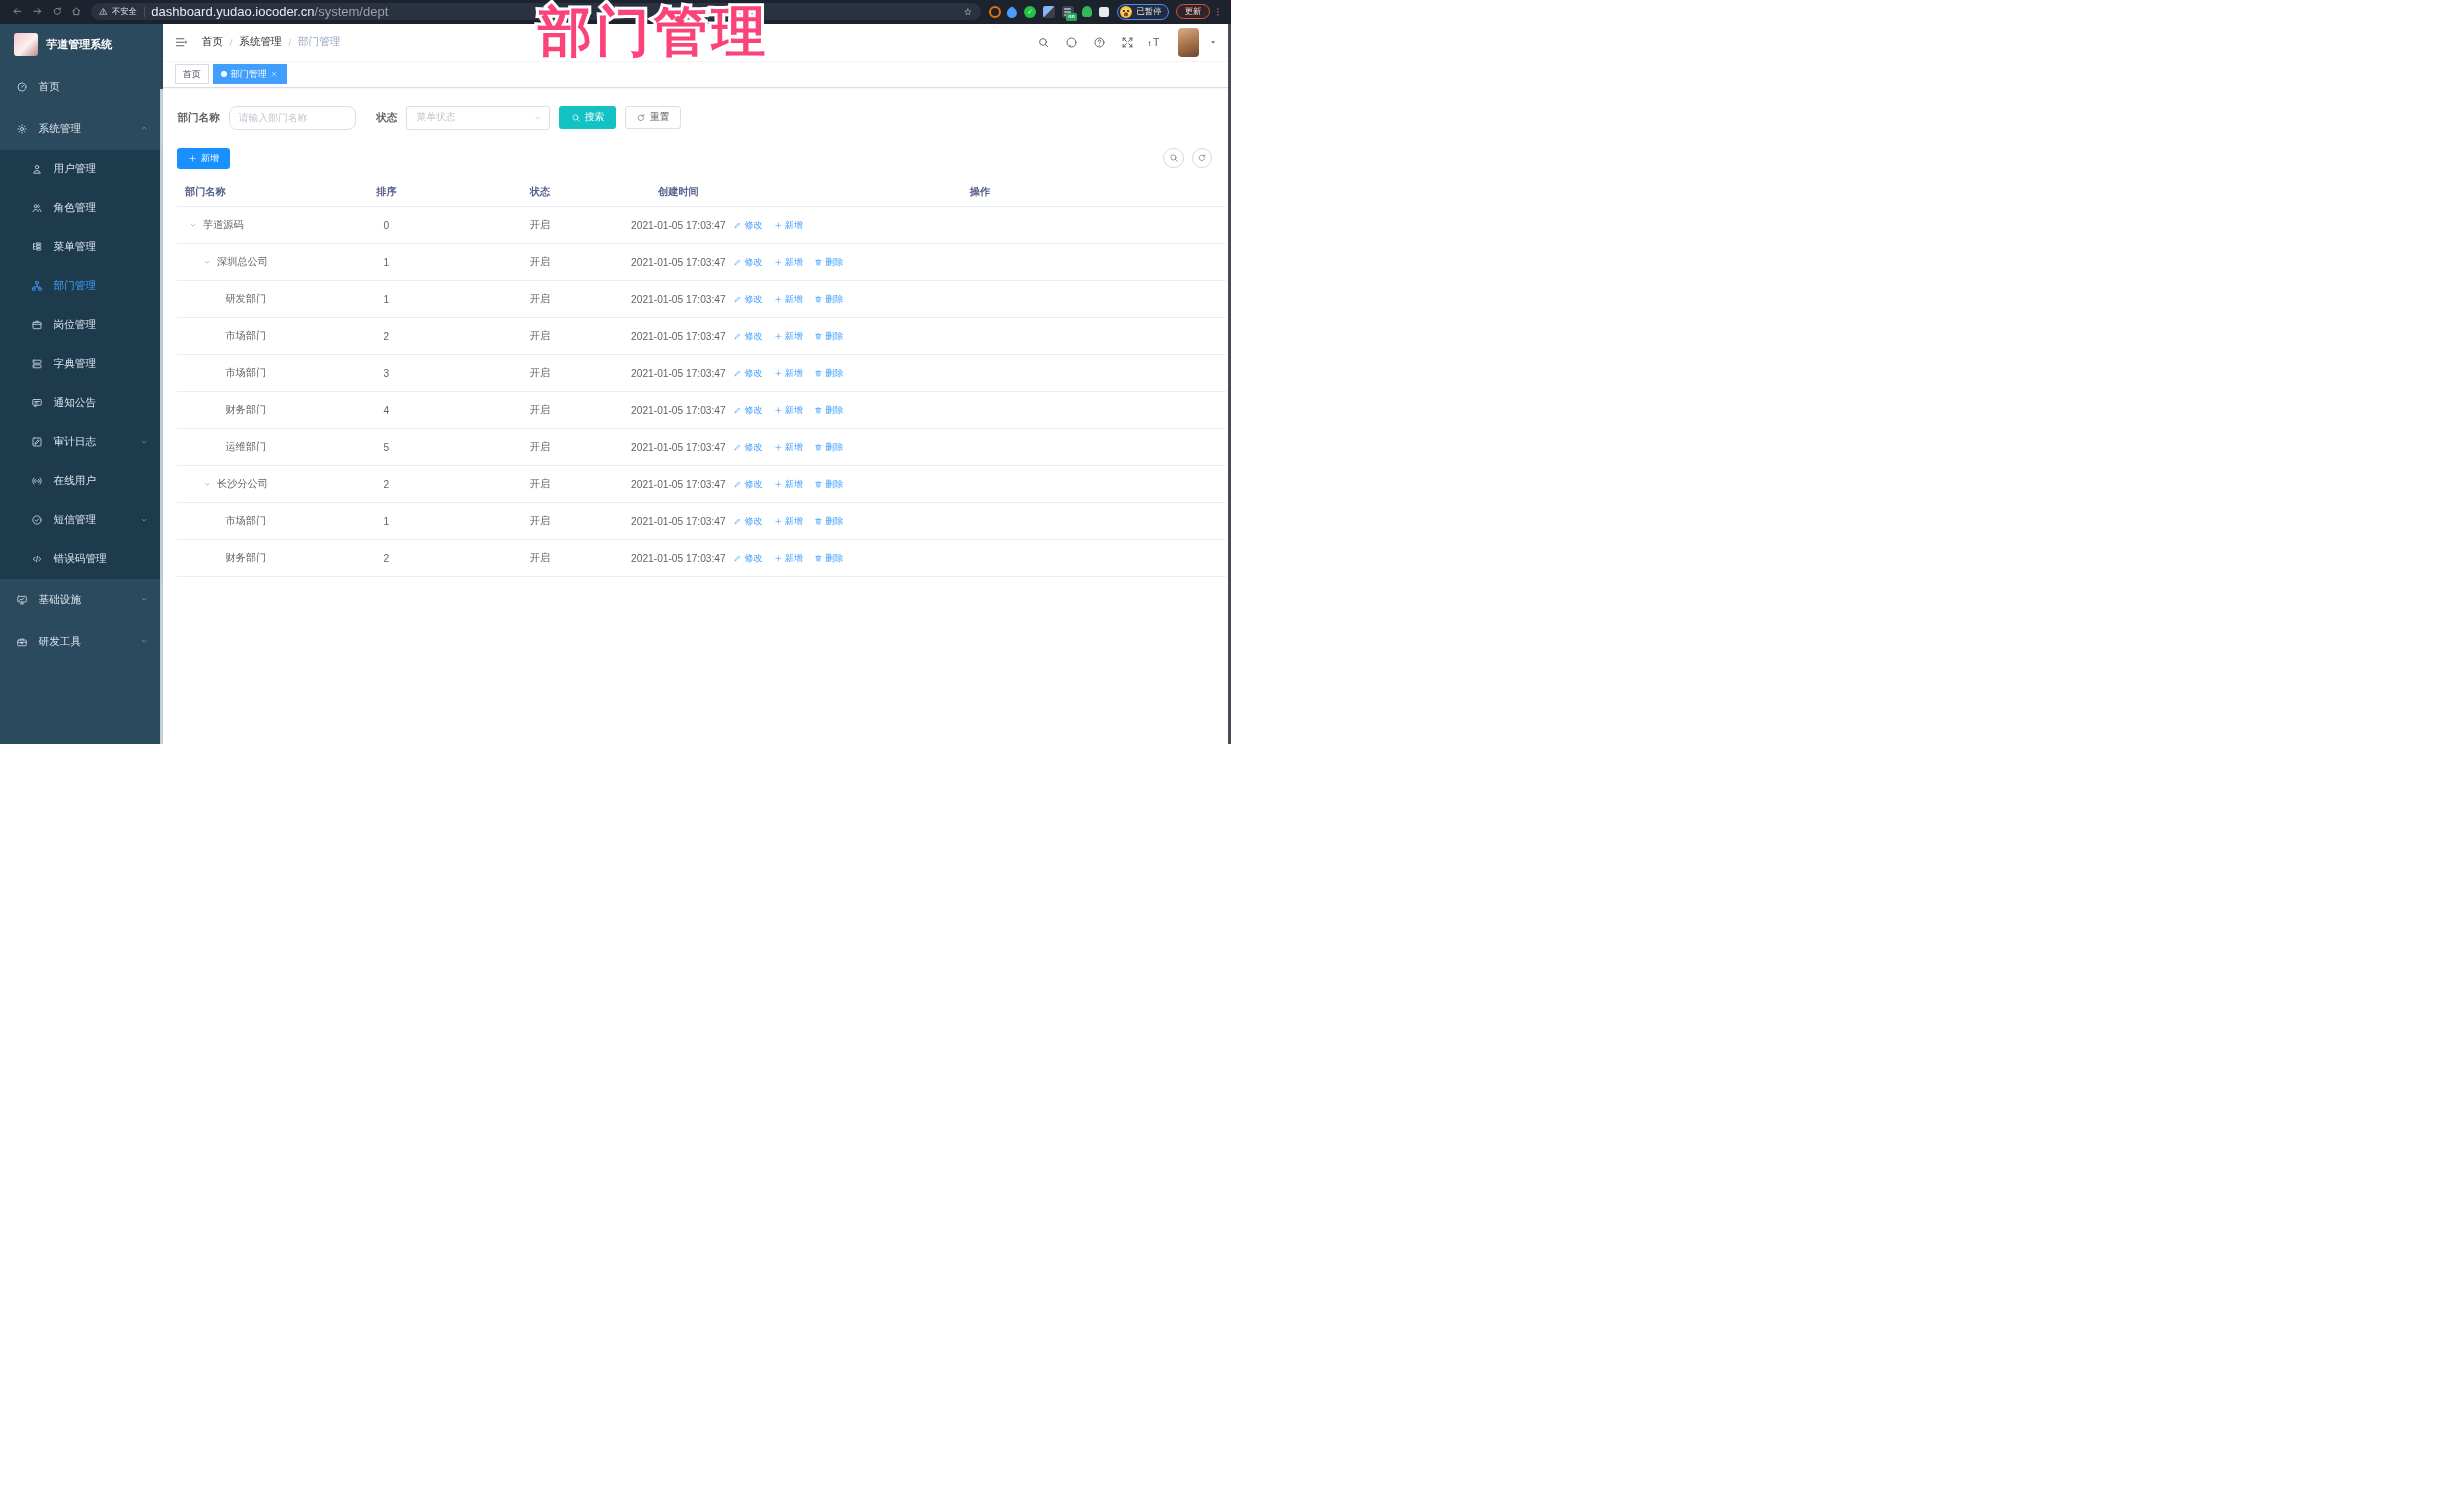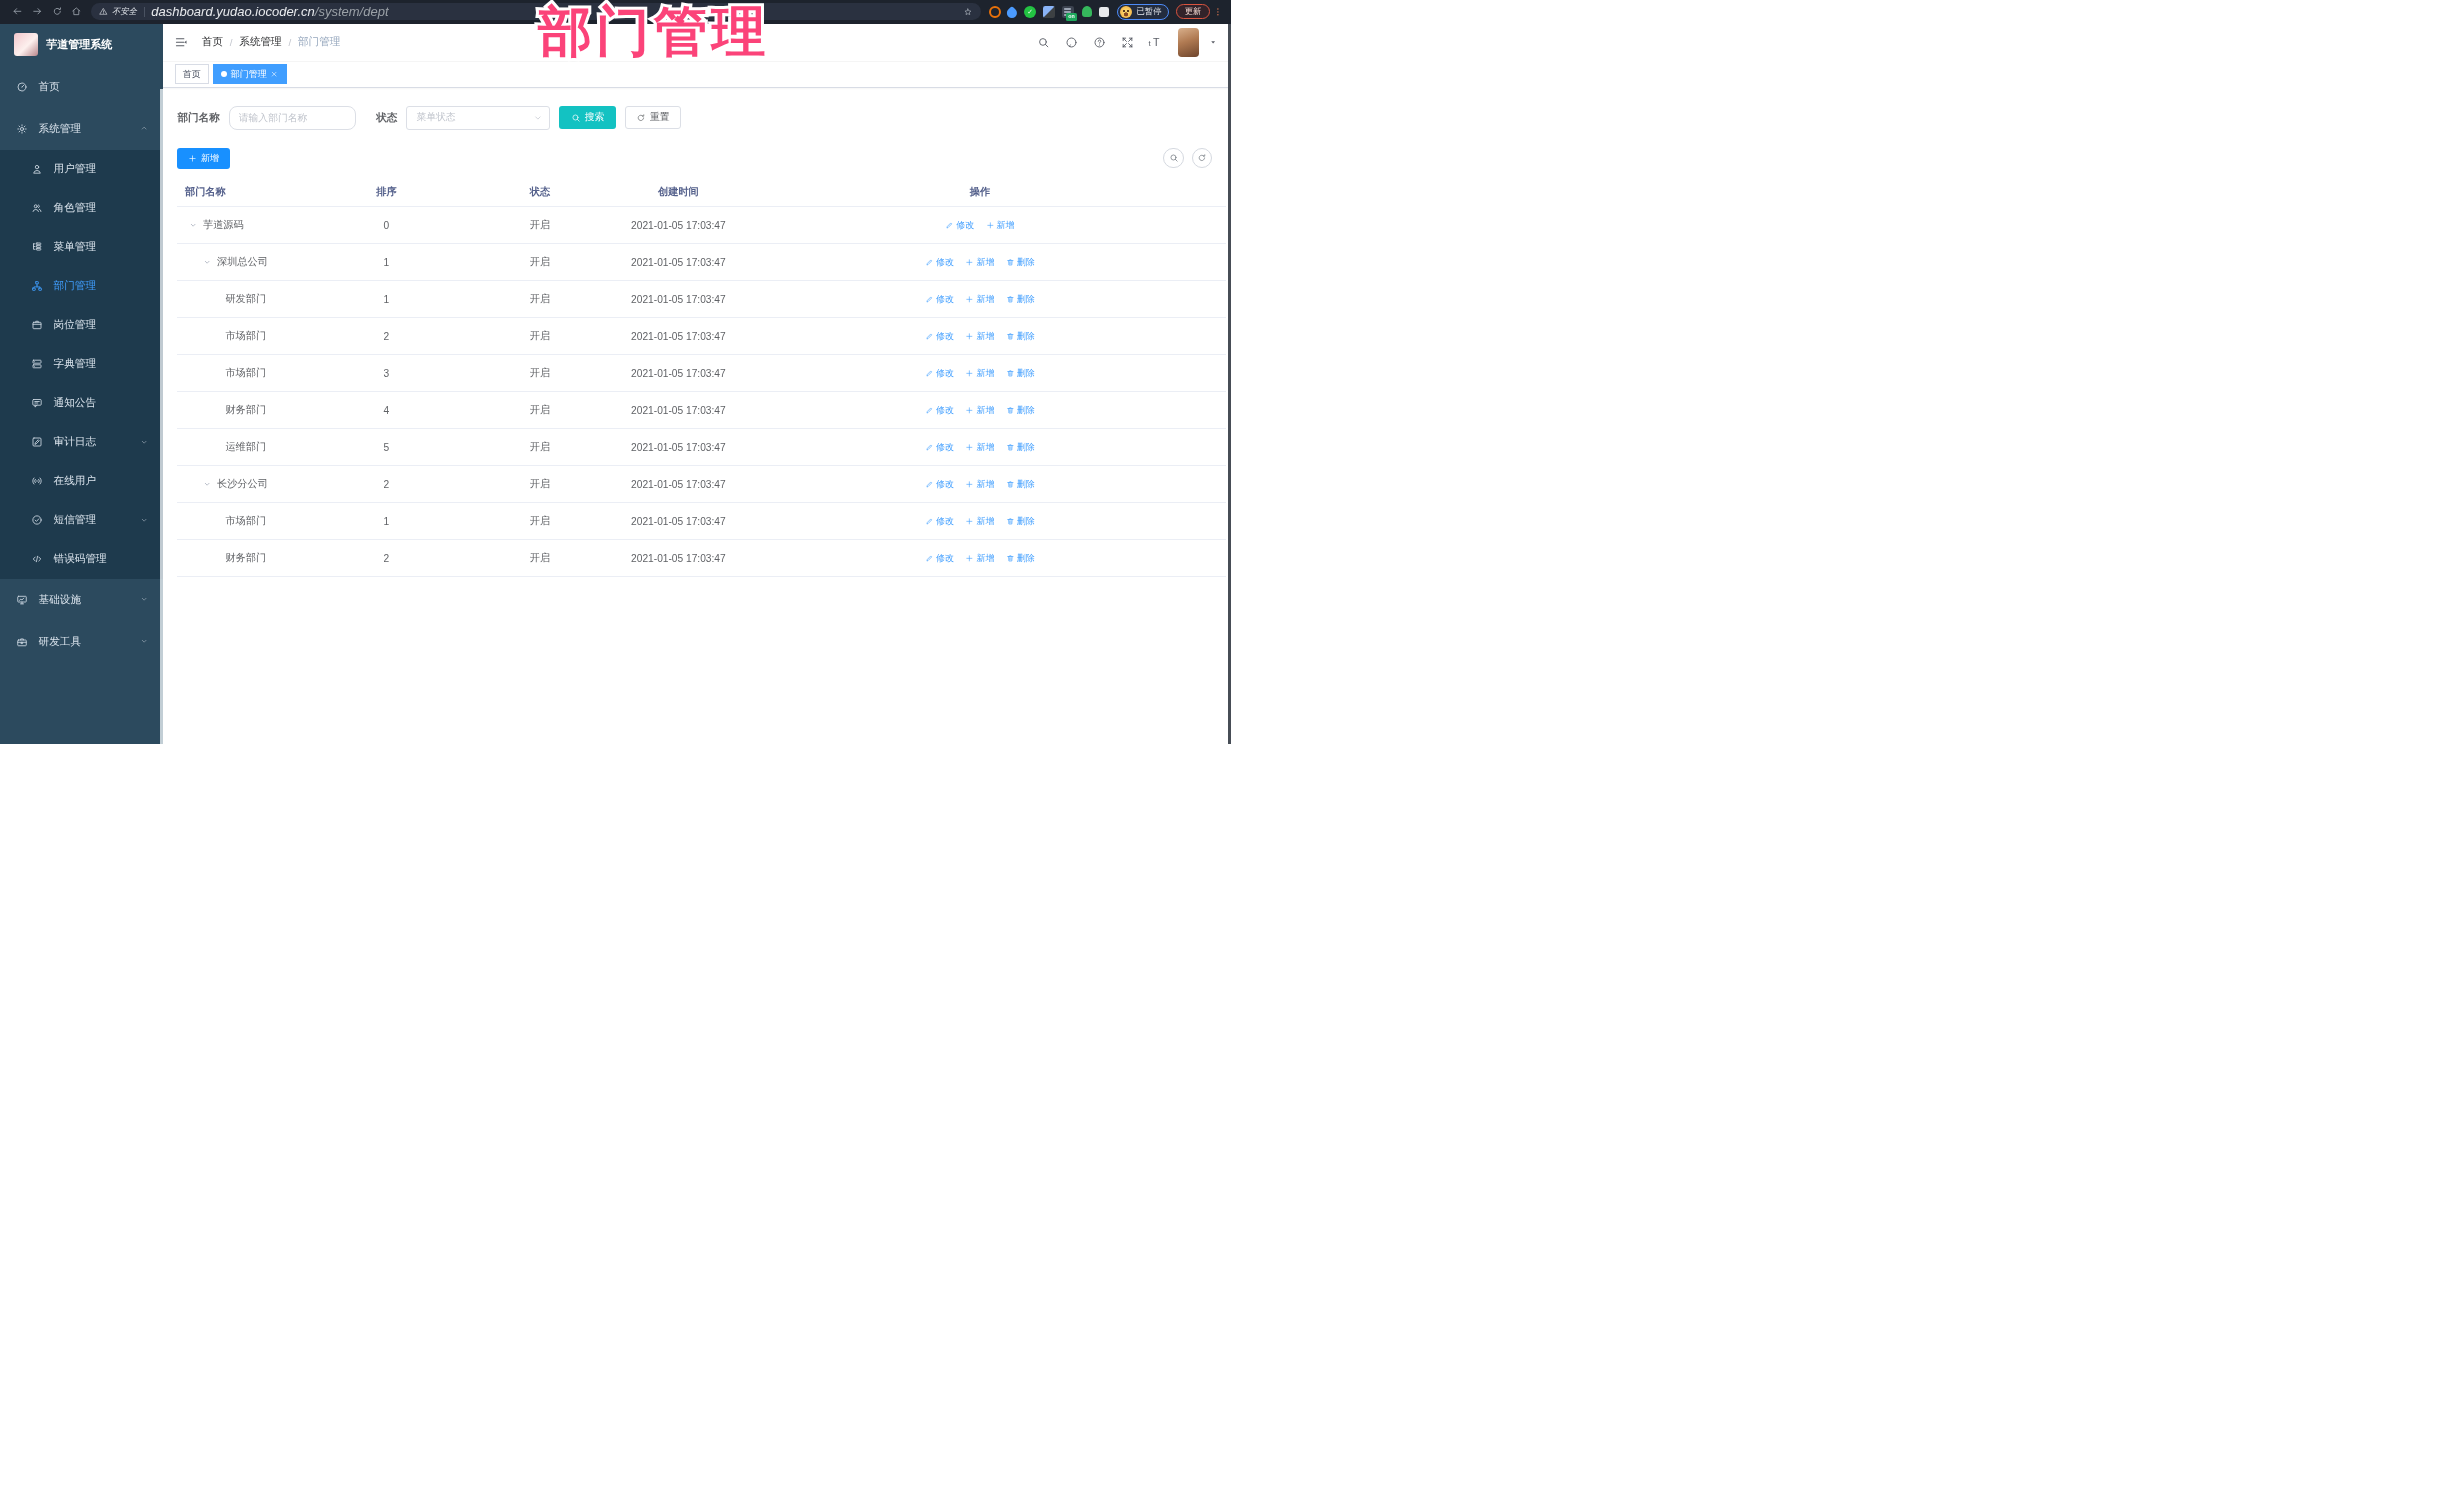--- a/index.html
+++ b/index.html
@@ -4,21 +4,21 @@
 <style>
   * { margin:0; padding:0; box-sizing:border-box; }
   html,body { width:1231px; height:744px; overflow:hidden; }
   body { font-family:"Liberation Sans","DejaVu Sans",sans-serif; background:#fff; position:relative; }
   .ico { display:inline-flex; align-items:center; justify-content:center; }
   .ico svg { width:1em; height:1em; }
 
   
   .browser-bar { height:23.5px; background:#1d232d; display:flex; align-items:center; padding:0 7.6px; position:relative; z-index:5; }
   .nav-btn { width:19.7px; height:19.7px; display:flex; align-items:center; justify-content:center; color:#a9b1bb; font-size:10.6px; flex:0 0 auto; }
-  .url-pill { flex:1 1 auto; height:17.4px; background:#2a3140; border-radius:9px; display:flex; align-items:center; padding:0 8.3px; margin:0 7.6px 0 4.5px; min-width:0;font-style:italic; }
+  .url-pill { flex:1 1 auto; height:17.4px; background:#2a3140; border-radius:9px; display:flex; align-items:center; padding:0 8.3px; margin:0 7.6px 0 4.5px; min-width:0; }
   .security-chip { display:flex; align-items:center; gap:3.8px; color:#dfe3e8; font-size:8.3px; }
   .security-chip .ico { font-size:9px; color:#dfe3e8; }
   .url-divider { width:0.8px; height:9.8px; background:#4a5261; margin:0 6.8px; }
   .url-text { font-size:13px; white-space:nowrap; overflow:hidden; flex:1 1 auto; }
   .url-host { color:#e8eaed; }
   .url-path { color:#9aa0a6; }
   .star { color:#a9b1bb; font-size:9.8px; margin-left:6px; }
   .extensions { display:flex; align-items:center; gap:6.8px; flex:0 0 auto; margin-right:7.6px; }
   .ext { width:12px; height:12px; position:relative; flex:0 0 auto; }
   .ext-ring { border:2.3px solid #e8710a; border-radius:50%; }
@@ -94,21 +94,21 @@
 
   
   .table { margin:9px 0 0 14.4px; width:1049px; color:#606266; }
   .t-head, .t-row { display:grid; grid-template-columns:139px 140px 167px 110px 1fr; align-items:center; border-bottom:0.8px solid #ebeef5; }
   .t-head { height:29.5px; color:#55618c; font-weight:600; font-size:10.2px; }
   .t-head .c-name { padding-left:7.6px; }
   .t-row { height:37px; font-size:10.2px; }
   .c { text-align:center; }
   .c-name { display:flex; align-items:center; }
   .expand-ico { color:#8a94a6; font-size:8.3px; margin-right:5.3px; cursor:pointer; }
-  .t-actions { display:flex; justify-content:center; gap:11.4px; }
+  .t-actions { display:flex; gap:11.4px; }
   .action-link { color:#409eff; font-size:9px; display:inline-flex; align-items:center; gap:2.3px; cursor:pointer; }
   .action-link .ico { font-size:8.7px; }
 
   
   .overlay-title { position:absolute; left:538px; top:1.5px; z-index:20; font-size:54px; line-height:1.08; font-weight:900; letter-spacing:3.8px; color:#fb4379; white-space:nowrap; pointer-events:none; }
   .overlay-title::before { content:attr(data-text); position:absolute; left:0; top:0; z-index:-1; -webkit-text-stroke:6px #ffffff; text-shadow:0 0 2.3px #fff; }
   .page-scroll { position:absolute; right:0; top:23.5px; bottom:0; width:3px; background:#474d56; z-index:6; }
 </style>
 </head>
 <body>

